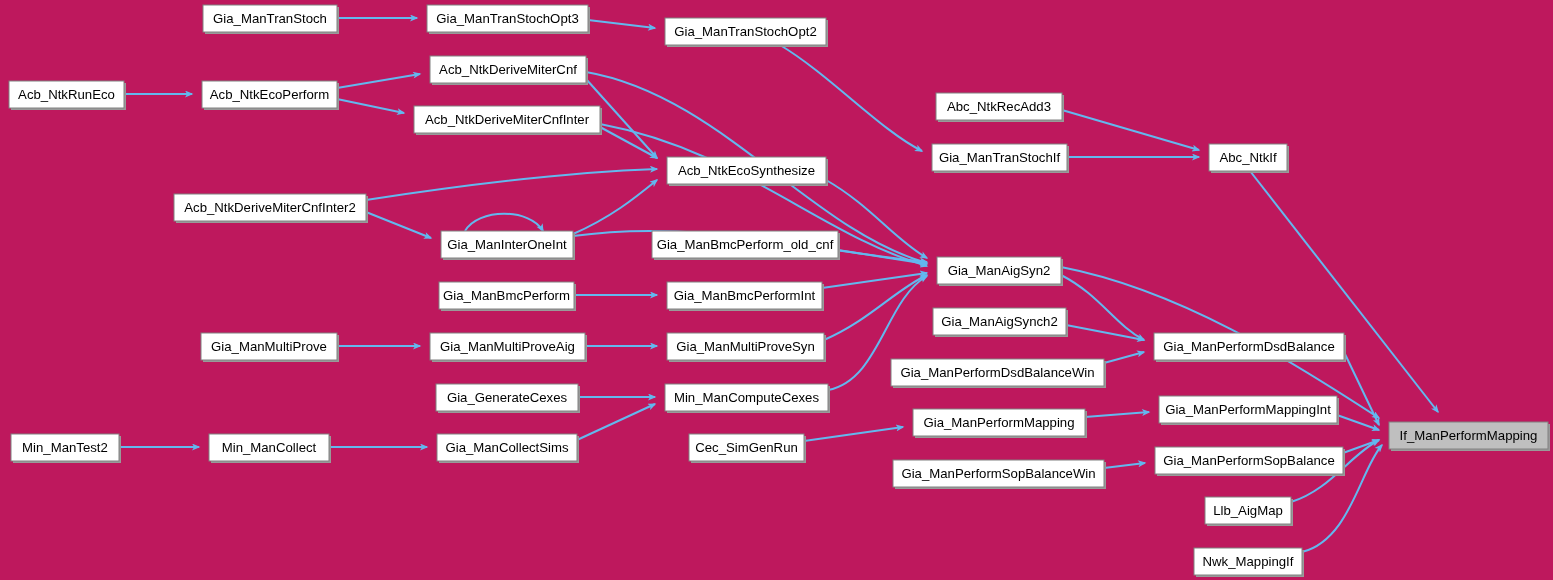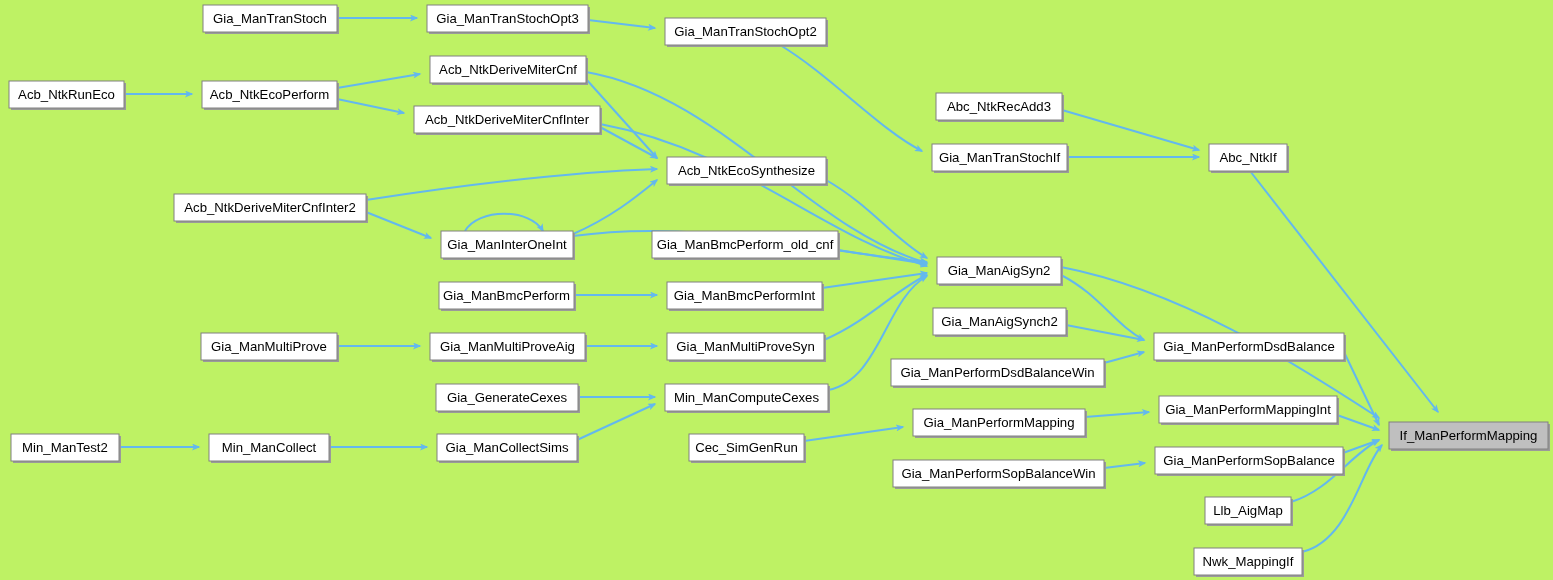--- a/index.html
+++ b/index.html
@@ -4,21 +4,21 @@
 <style>
   html, body {
     margin: 0;
     padding: 0;
     background: #ffffff;
   }
   #graph-root {
     position: relative;
     width: 1553px;
     height: 580px;
-    background: #bef264;
+    background: #be185d;
     overflow: hidden;
     font-family: "Liberation Sans", sans-serif;
   }
   svg#callgraph {
     position: absolute;
     left: 0;
     top: 0;
     width: 1553px;
     height: 580px;
     display: block;

